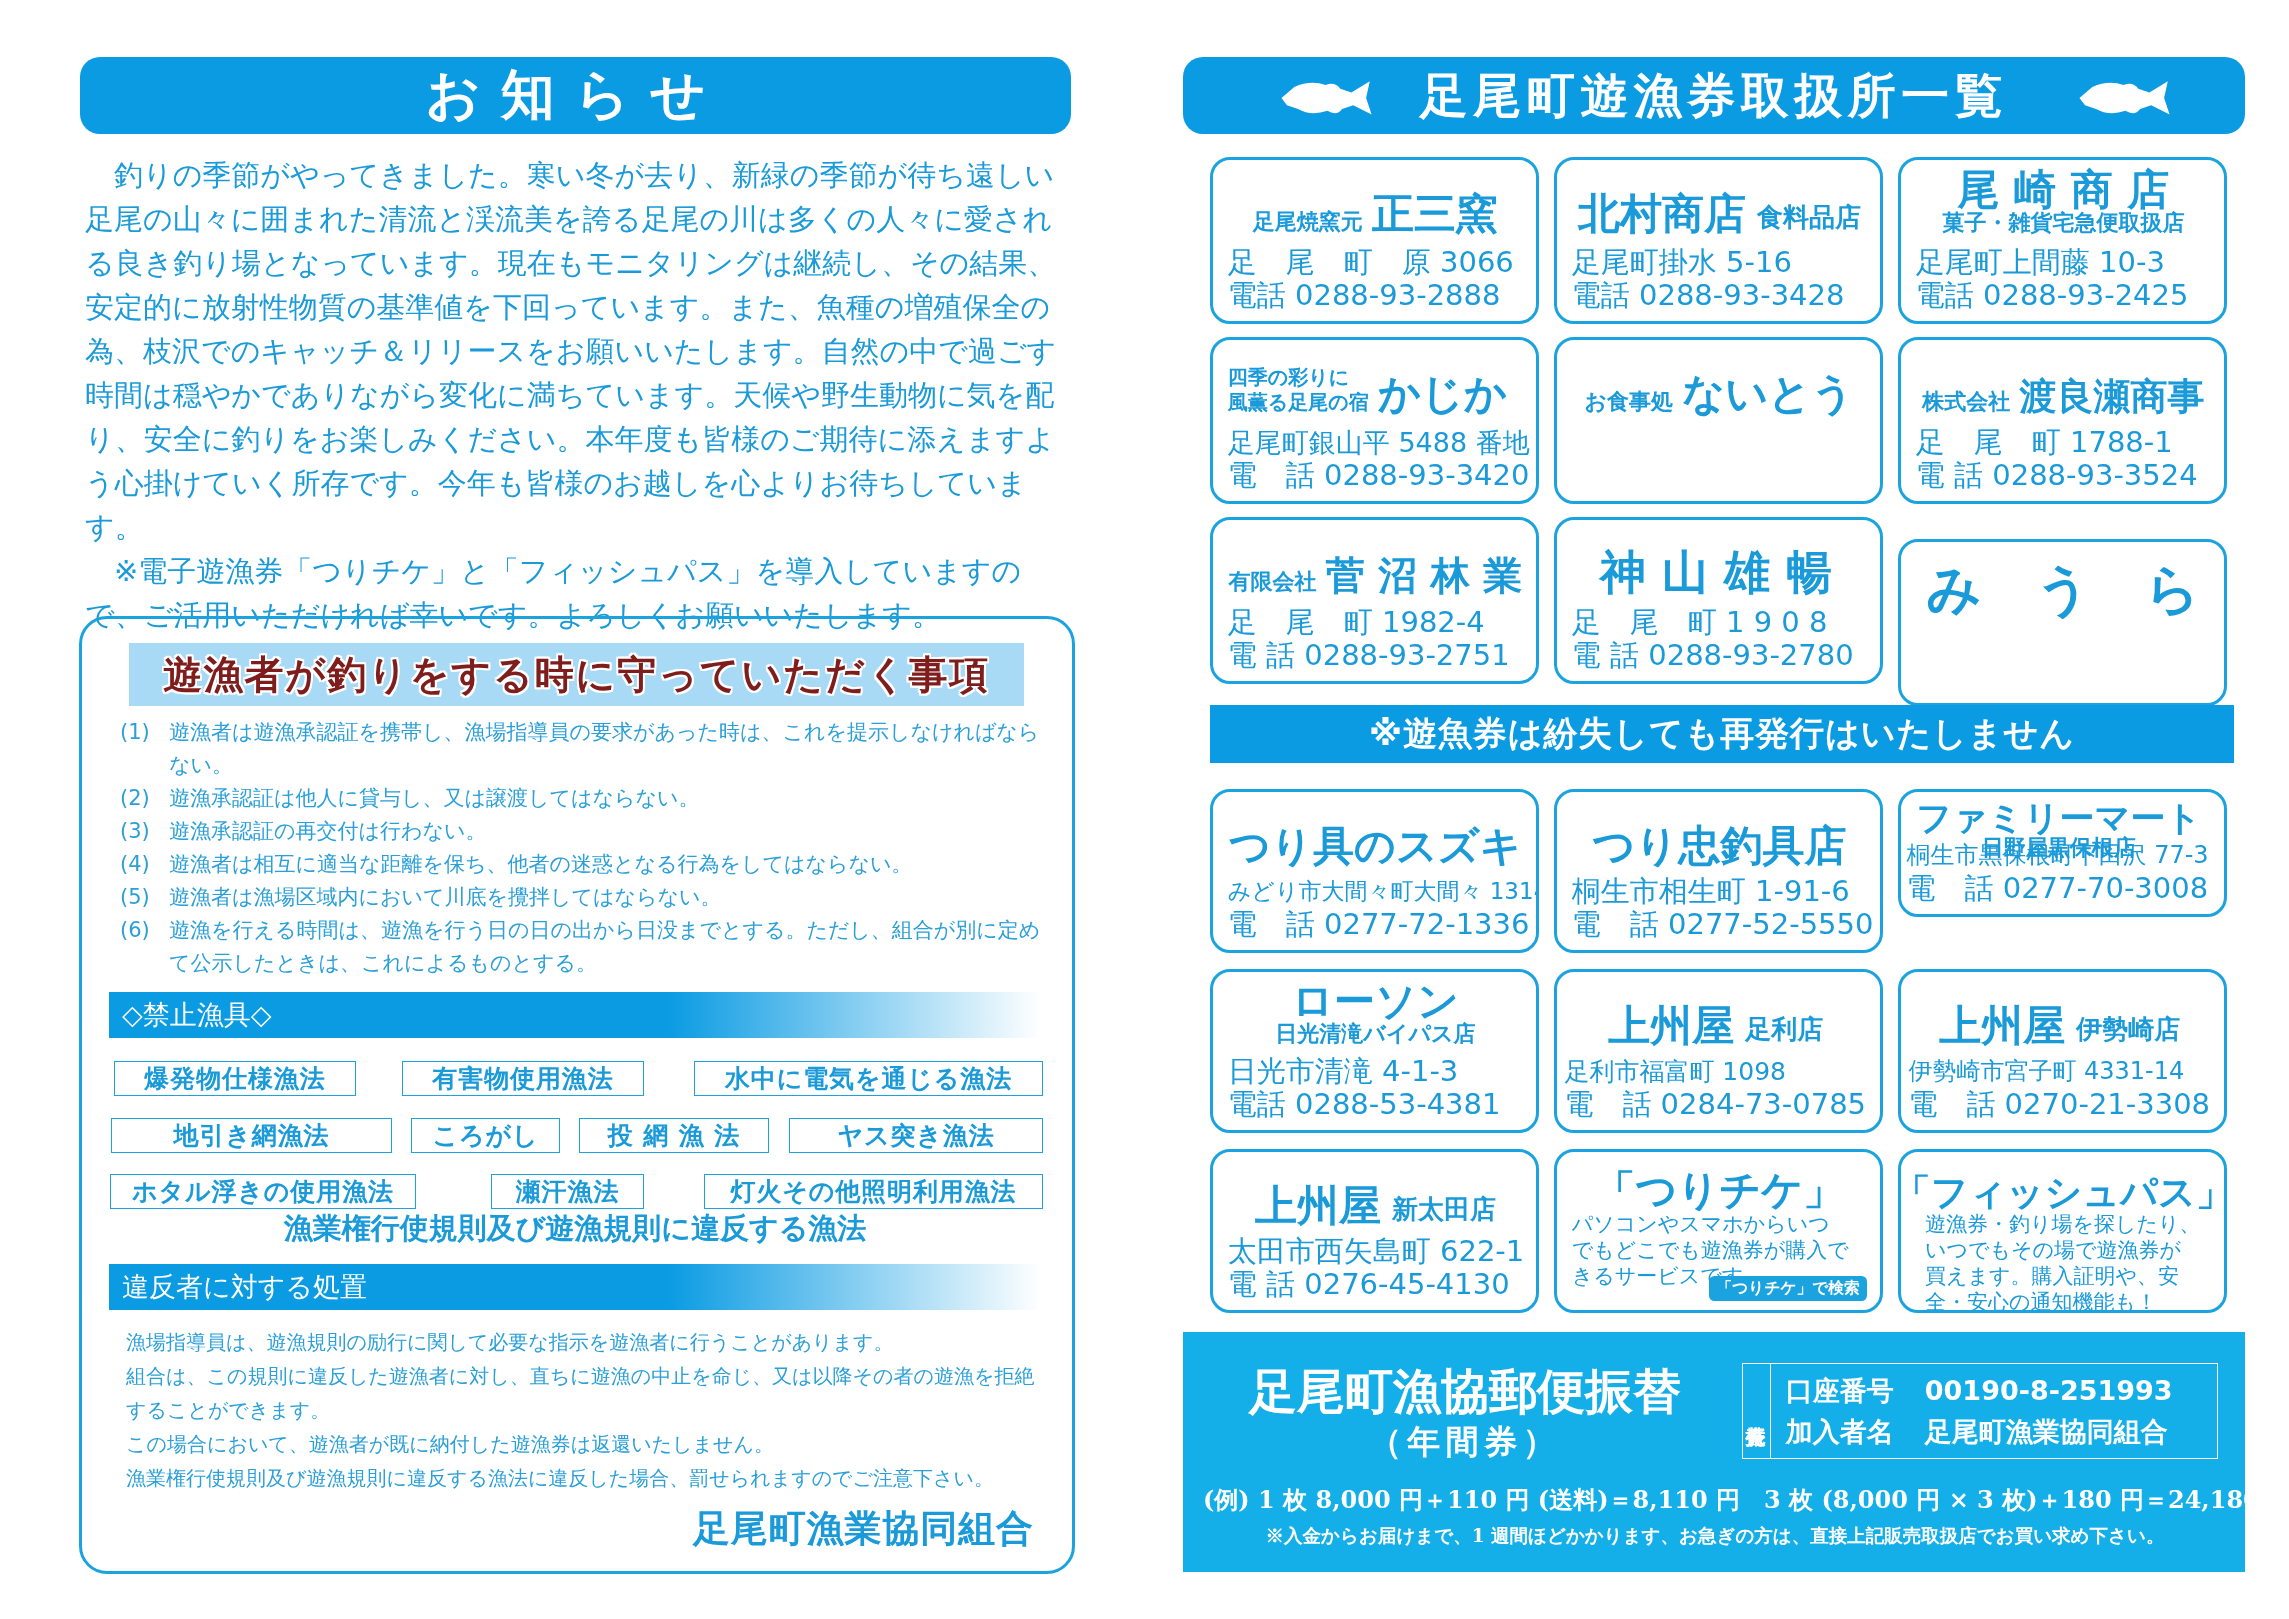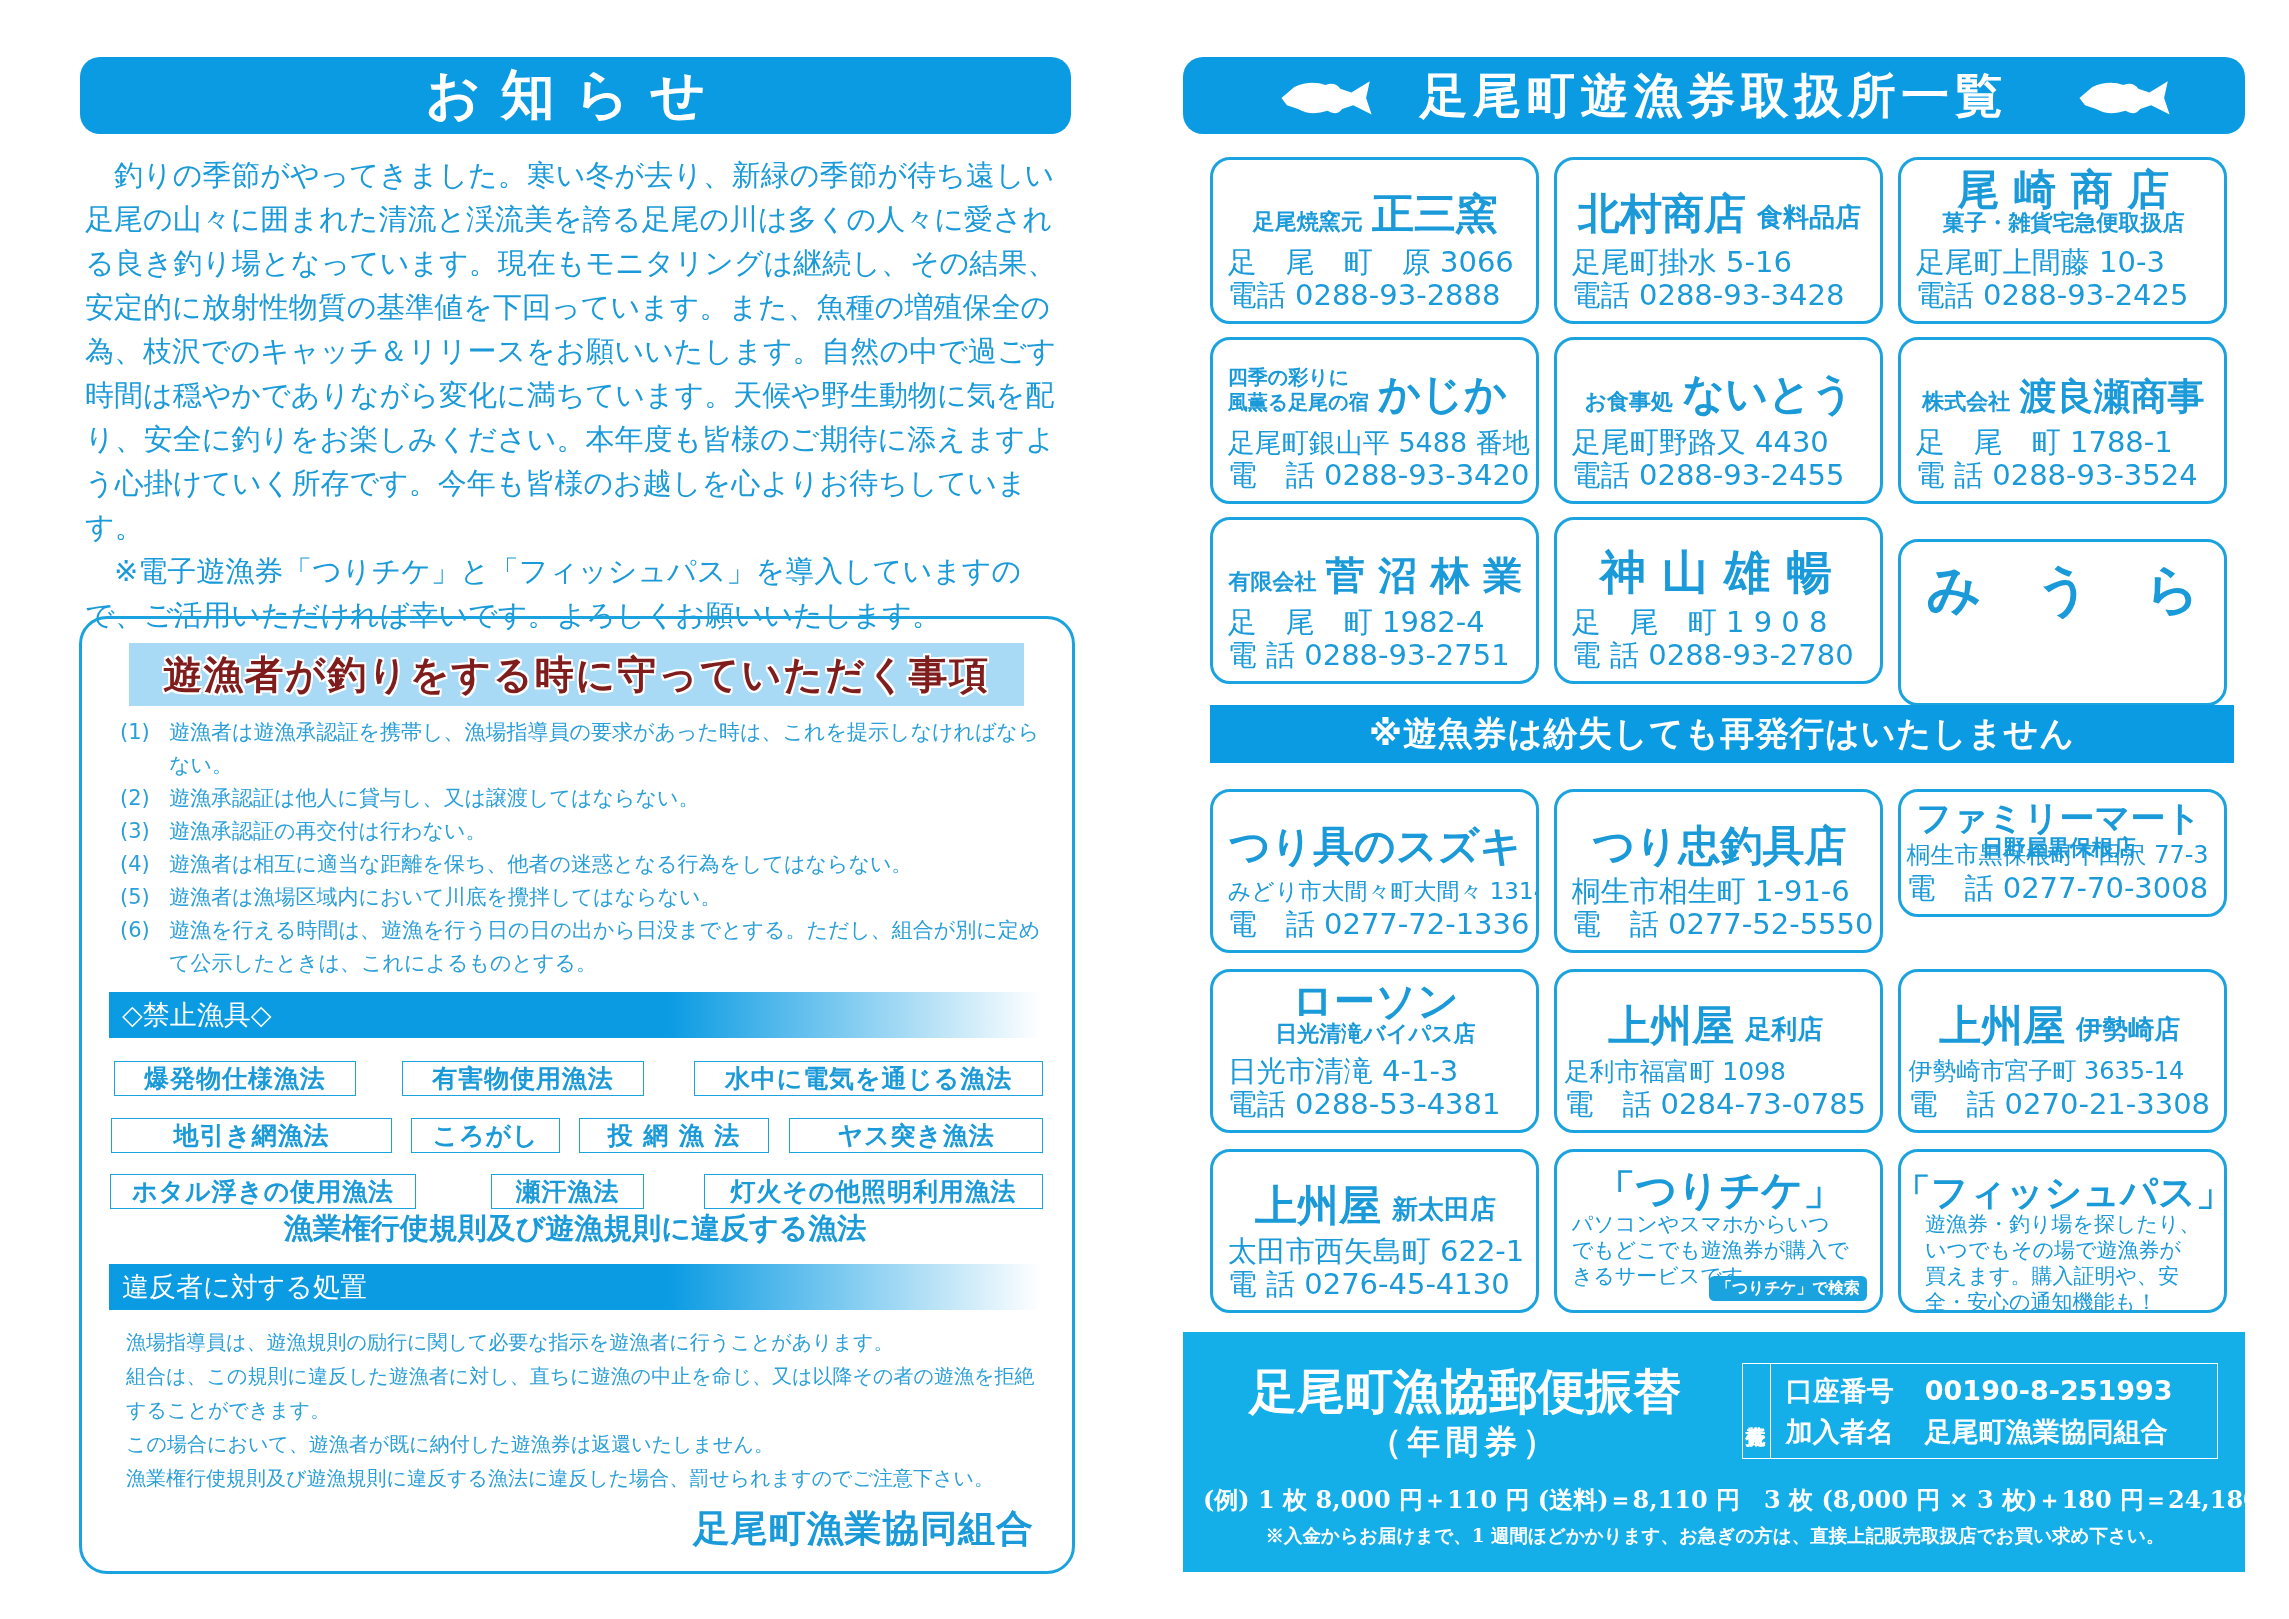--- a/index.html
+++ b/index.html
@@ -176,24 +176,20 @@
   <div class="lines">
       <div class="addr" style="font-size:27px;">足尾町銀山平 5488 番地</div>
       <div class="tel">電　話 0288-93-3420</div>
     </div>
 </div>
 <div class="card" style="left:1554px;top:337px;">
   <div class="title">
       <span class="pre">お食事処</span>
       <span class="main">ないとう</span>
     </div>
-  <div class="lines">
-      <div class="addr">足尾町野路又 4430</div>
-      <div class="tel">電話 0288-93-2455</div>
-    </div>
 </div>
 <div class="card" style="left:1898px;top:337px;">
   <div class="title">
       <span class="pre">株式会社</span>
       <span class="main" style="font-size:37px;">渡良瀬商事</span>
     </div>
   <div class="lines">
       <div class="addr">足　尾　町 1788-1</div>
       <div class="tel">電 話 0288-93-3524</div>
     </div>
@@ -274,21 +270,21 @@
       <div class="addr" style="font-size:25px;">足利市福富町 1098</div>
       <div class="tel">電　話 0284-73-0785</div>
     </div>
 </div>
 <div class="card" style="left:1898px;top:969px;height:164px;padding-left:7.4px;">
   <div class="title">
       <span class="main">上州屋</span>
       <span class="suf">伊勢崎店</span>
     </div>
   <div class="lines" style="left:7.4px;">
-      <div class="addr" style="font-size:24px;">伊勢崎市宮子町 3635-14</div>
+      <div class="addr" style="font-size:24px;">伊勢崎市宮子町 4331-14</div>
       <div class="tel">電　話 0270-21-3308</div>
     </div>
 </div>
 
 <div class="card" style="left:1210px;top:1149px;height:164px;">
   <div class="title">
       <span class="main">上州屋</span>
       <span class="suf">新太田店</span>
     </div>
   <div class="lines">

